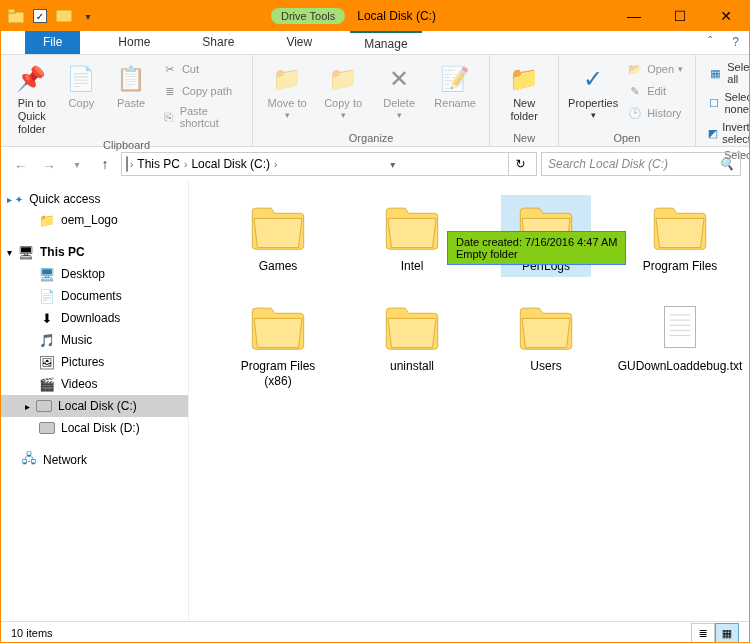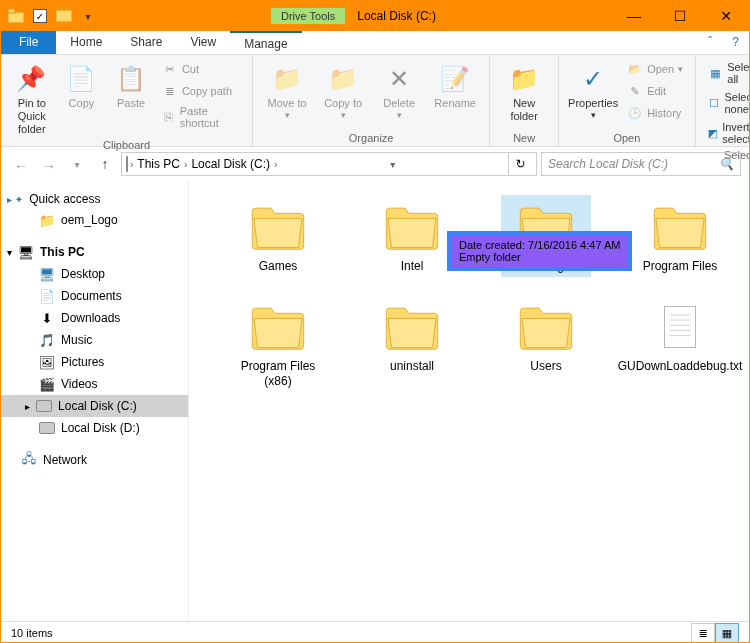--- a/index.html
+++ b/index.html
@@ -2,28 +2,28 @@
 <html><head>
 <meta charset="utf-8">
 <style>
 * { margin: 0; padding: 0; box-sizing: border-box; font-family: "Segoe UI", sans-serif; }
 body { width: 750px; height: 643px; background: #fff; font-size: 12px; overflow: hidden; border: 1px solid #ff8c00; }
 
 
 .titlebar { height: 30px; background: #ff8c00; display: flex; align-items: center; }
 .titlebar .qat { display: flex; align-items: center; gap: 2px; padding: 0 4px; }
 .titlebar .qat-item { width: 22px; height: 22px; display: flex; align-items: center; justify-content: center; }
-.titlebar .drivetools { background: #a8e078; padding: 2px 10px; font-size: 11px; color: #333; margin-left: 168px; }
+.titlebar .drivetools { background: #a8e078; padding: 2px 10px; font-size: 11px; color: #333; margin-left: 168px; border-radius: 8px; }
 .titlebar .title { color: #000; margin-left: 12px; font-size: 12px; }
 .titlebar .wincontrols { margin-left: auto; display: flex; }
 .titlebar .wincontrols div { width: 46px; height: 30px; display: flex; align-items: center; justify-content: center; font-size: 14px; }
 
 
 .tabs { height: 24px; background: #fff; display: flex; border-bottom: 1px solid #ddd; }
-.tab { padding: 4px 14px; font-size: 12px; color: #333; }
+.tab { padding: 4px 14px; font-size: 12px; color: #333; margin-left: 24px; }
 .tab.file { background: #1979ca; color: #fff; padding: 4px 18px; }
 .tab.active { }
 .tab.manage { background: #fff; border-top: 2px solid #0f766e; }
 .tabs .collapse { margin-left: auto; padding: 4px 10px; color: #1979ca; }
 
 
 .ribbon { height: 92px; background: #f5f6f7; border-bottom: 1px solid #ddd; display: flex; }
 .group { border-right: 1px solid #ddd; padding: 4px 8px 2px 8px; display: flex; flex-direction: column; }
 .group-body { flex: 1; display: flex; align-items: flex-start; gap: 4px; }
 .group-label { text-align: center; font-size: 11px; color: #666; padding-top: 2px; }
@@ -53,21 +53,21 @@
 .nav-item .ic { width: 16px; height: 16px; display: flex; align-items: center; justify-content: center; font-size: 13px; }
 .nav-sep { height: 10px; }
 
 .content { flex: 1; padding: 14px 20px; position: relative; }
 .items { display: flex; flex-wrap: wrap; gap: 18px 20px; }
 .item { width: 90px; display: flex; flex-direction: column; align-items: center; text-align: center; font-size: 12px; padding: 4px; margin-left: 24px; }
 .item.sel { background: #cde8f6; }
 .item .fic { width: 64px; height: 56px; display: flex; align-items: center; justify-content: center; margin-bottom: 4px; }
 .item .lbl { line-height: 1.2; }
 
-.tooltip { position: absolute; left: 258px; top: 50px; background: #8b5cf6; border: 4px solid #3b82f6; padding: 4px 8px; font-size: 11px; z-index: 10; }
+.tooltip { position: absolute; left: 258px; top: 50px; background: #84cc16; border: 1px solid #3b82f6; padding: 4px 8px; font-size: 11px; z-index: 10; }
 
 
 .status { height: 23px; border-top: 1px solid #ddd; display: flex; align-items: center; padding: 0 10px; font-size: 11px; }
 .status .views { margin-left: auto; display: flex; }
 .status .views div { width: 24px; height: 20px; display: flex; align-items: center; justify-content: center; border: 1px solid #ccc; }
 .status .views div.act { background: #cde8f6; border-color: #5aa7d6; }
 
 
 .folder-svg { width: 56px; height: 48px; }
 .disk-ic { width:16px; height:12px; background:#ccc; border:1px solid #888; border-radius:2px; }

